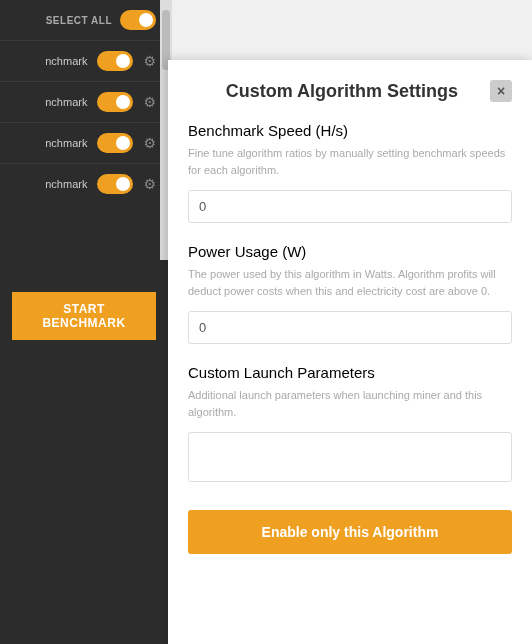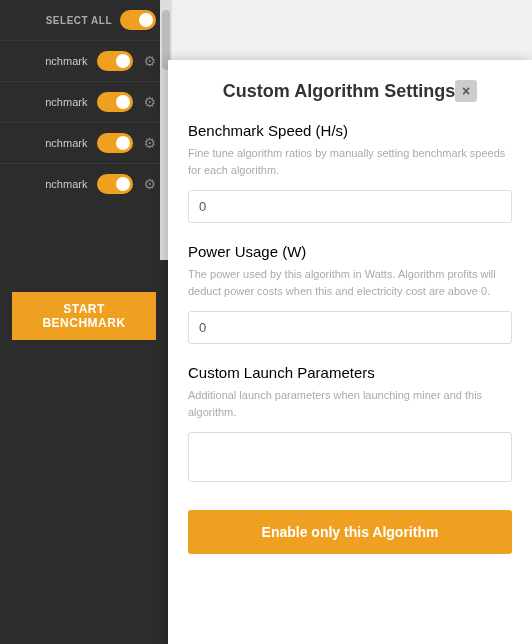--- a/index.html
+++ b/index.html
@@ -134,22 +134,23 @@
       background: white;
       box-shadow: -2px 0 10px rgba(0,0,0,0.2);
       padding: 20px 20px 0 20px;
       overflow-y: auto;
       z-index: 10;
     }
 
     .modal-header {
       display: flex;
       align-items: center;
-      justify-content: center;
+      justify-content: flex-end;
       margin-bottom: 20px;
+      gap: 32px;
     }
 
     .modal-title {
       font-size: 18px;
       font-weight: 600;
       color: #333;
     }
 
     .close-btn {
       width: 22px;

